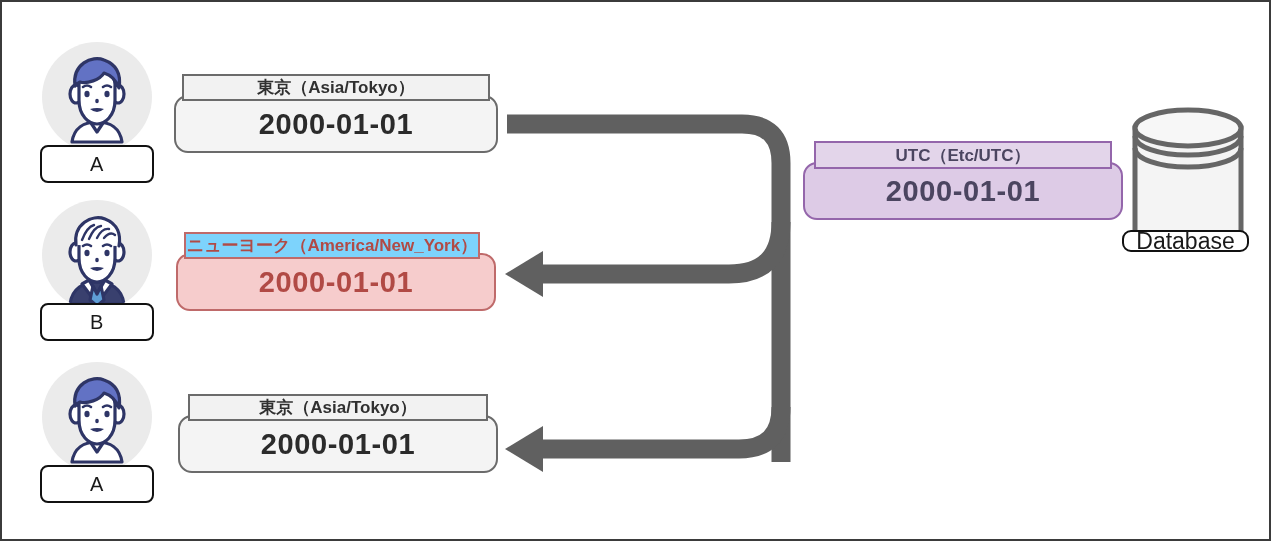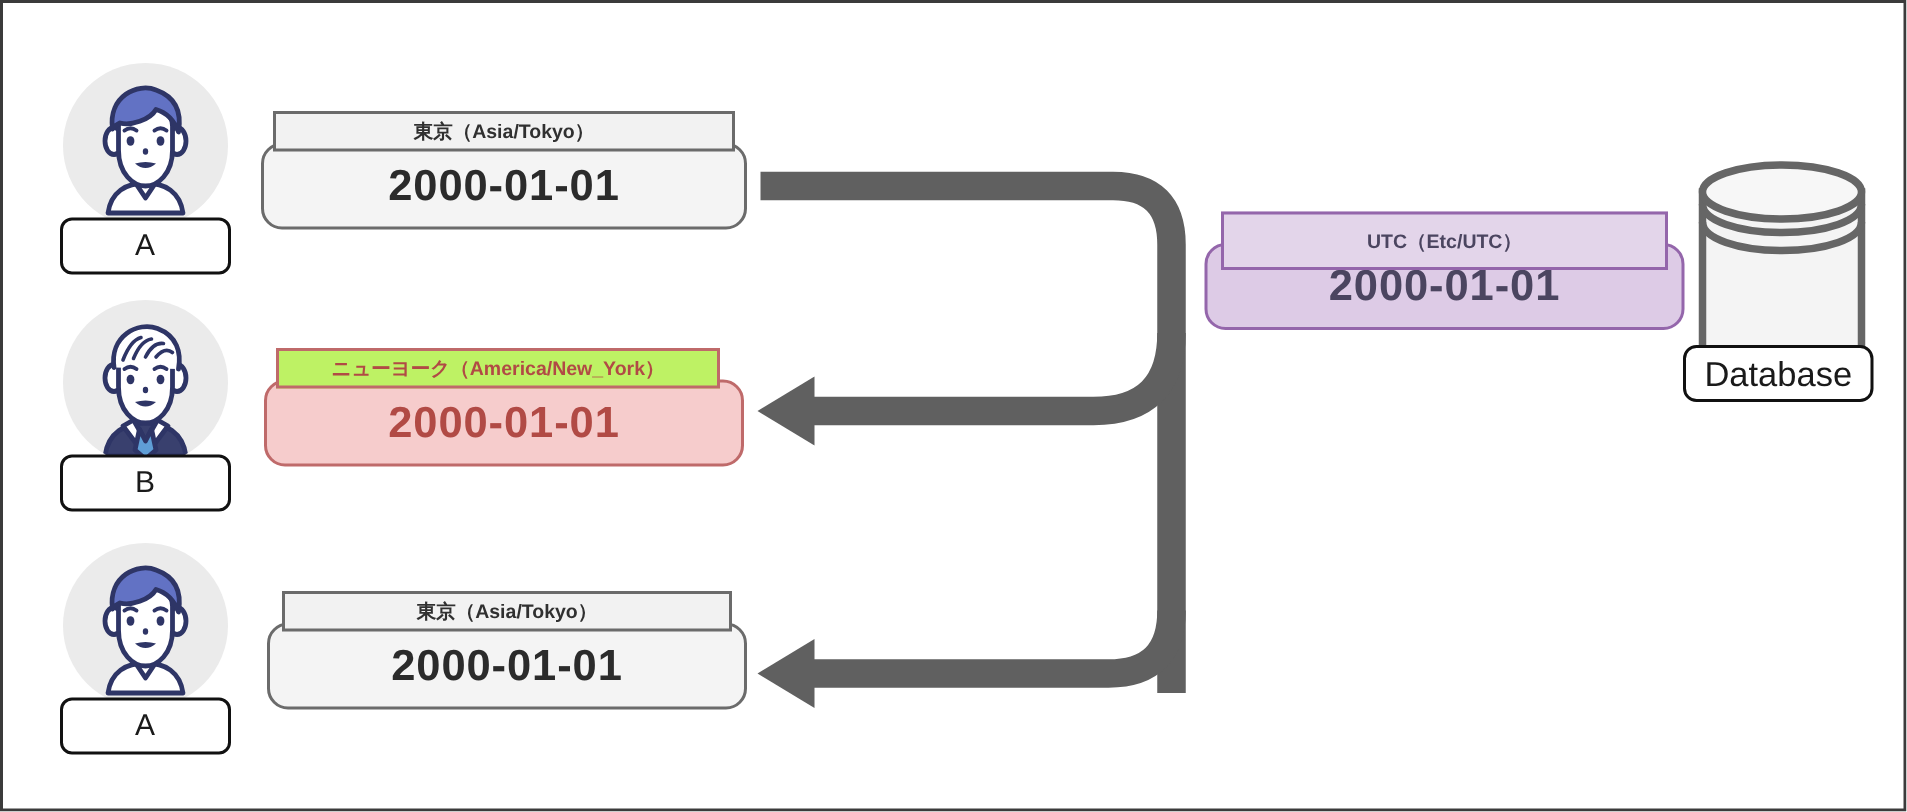--- a/index.html
+++ b/index.html
@@ -50,21 +50,21 @@
   .card { position: absolute; }
   .card-head {
     position: absolute;
     box-sizing: border-box;
     border-radius: 0;
     border-width: 2px;
     border-style: solid;
     display: flex;
     align-items: center;
     justify-content: center;
-    font-size: 13px;
+    font-size: 17px;
     font-weight: 700;
     white-space: nowrap;
     z-index: 2;
   }
   .card-body {
     position: absolute;
     box-sizing: border-box;
     border-radius: 14px;
     border-width: 2px;
     border-style: solid;
@@ -74,21 +74,21 @@
     font-size: 29px;
     font-weight: 700;
     letter-spacing: .6px;
     z-index: 1;
   }
 
   
   .v-grey .card-head { background: #f2f2f2; border-color: #6b6b6b; color: #303030; }
   .v-grey .card-body { background: #f4f4f4; border-color: #6b6b6b; color: #2b2b2b; }
   
-  .v-red .card-head  { background: #bef264; border-color: #bf6a6a; color: #b14a45; }
+  .v-red .card-head  { background: #7dd3fc; border-color: #bf6a6a; color: #b14a45; }
   .v-red .card-body  { background: #f6cccc; border-color: #bf6a6a; color: #b14a45; }
   
   .v-purple .card-head { background: #e3d5ea; border-color: #9466ab; color: #4b4560; }
   .v-purple .card-body { background: #ddcbe6; border-color: #9466ab; color: #4b4560; }
 
   
   #db-shape { position: absolute; }
   .db-label {
     position: absolute;
     background: #ffffff;
@@ -224,27 +224,27 @@
     <div class="card-head" style="left:182px; top:230px; width:296px; height:27px;">ニューヨーク（America/New_York）</div>
     <div class="card-body" style="left:174px; top:251px; width:320px; height:58px;">2000-01-01</div>
   </div>
 
   <div class="card v-grey">
     <div class="card-head" style="left:186px; top:392px; width:300px; height:27px;">東京（Asia/Tokyo）</div>
     <div class="card-body" style="left:176px; top:413px; width:320px; height:58px;">2000-01-01</div>
   </div>
 
   <div class="card v-purple">
-    <div class="card-head" style="left:812px; top:139px; width:298px; height:39px;">UTC（Etc/UTC）</div>
+    <div class="card-head" style="left:812px; top:139px; width:298px; height:28px;">UTC（Etc/UTC）</div>
     <div class="card-body" style="left:801px; top:160px; width:320px; height:58px;">2000-01-01</div>
   </div>
 
   <svg id="db-shape" style="left:1128px; top:103px;" width="116" height="148" viewBox="0 0 116 148">
     <path d="M5 23 L5 125 C5 136 29 144 58 144 C87 144 111 136 111 125 L111 23 Z" fill="#f4f4f4" stroke="#666666" stroke-width="5"></path>
     <ellipse cx="58" cy="23" rx="53" ry="18" fill="#f7f7f7" stroke="#666666" stroke-width="5"></ellipse>
     <path d="M5 31 C5 42 29 50 58 50 C87 50 111 42 111 31" fill="none" stroke="#666666" stroke-width="5"></path>
     <path d="M5 43 C5 54 29 62 58 62 C87 62 111 54 111 43" fill="none" stroke="#666666" stroke-width="5"></path>
   </svg>
-  <div class="db-label" style="left:1120px; top:228px; width:127px; height:38px;">
+  <div class="db-label" style="left:1120px; top:228px; width:127px; height:22px;">
     <span>Database</span>
   </div>
 
 </div>
 
 </body></html>

